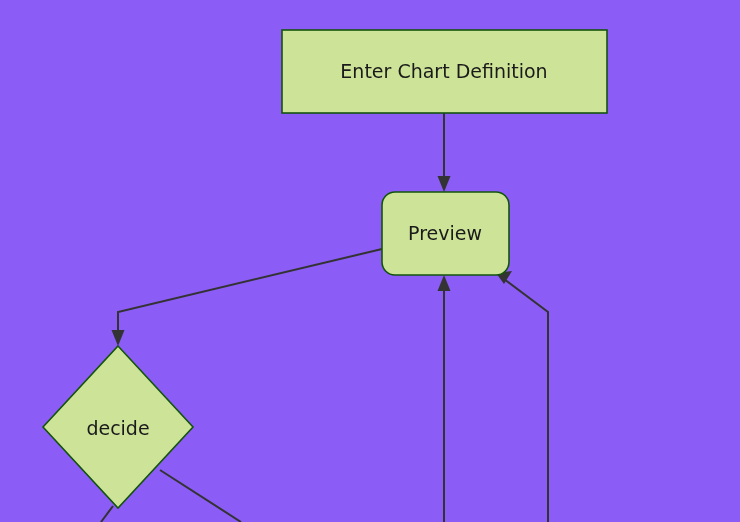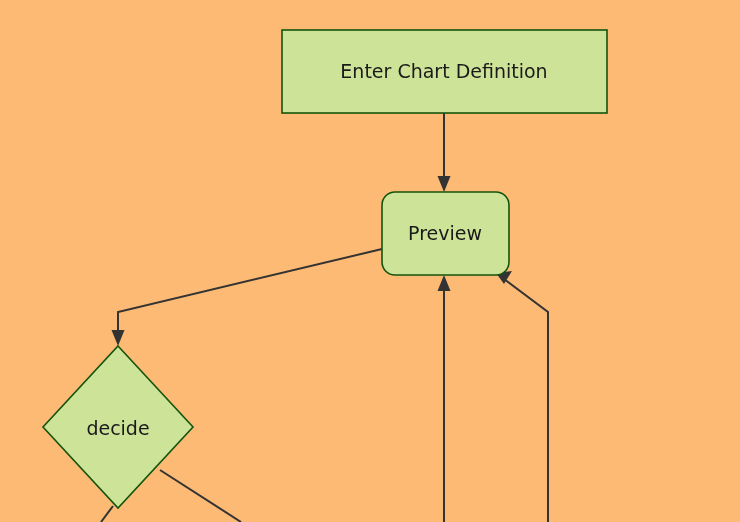--- a/index.html
+++ b/index.html
@@ -11,21 +11,21 @@
   body {
     width: 740px;
     height: 522px;
     overflow: hidden;
     font-family: "DejaVu Sans", "Liberation Sans", sans-serif;
   }
   #diagram-canvas {
     position: relative;
     width: 740px;
     height: 522px;
-    background: #fdba74;
+    background: #8b5cf6;
   }
   #flow-svg {
     position: absolute;
     top: 0;
     left: 0;
     width: 740px;
     height: 522px;
     display: block;
   }
   .node-shape {

